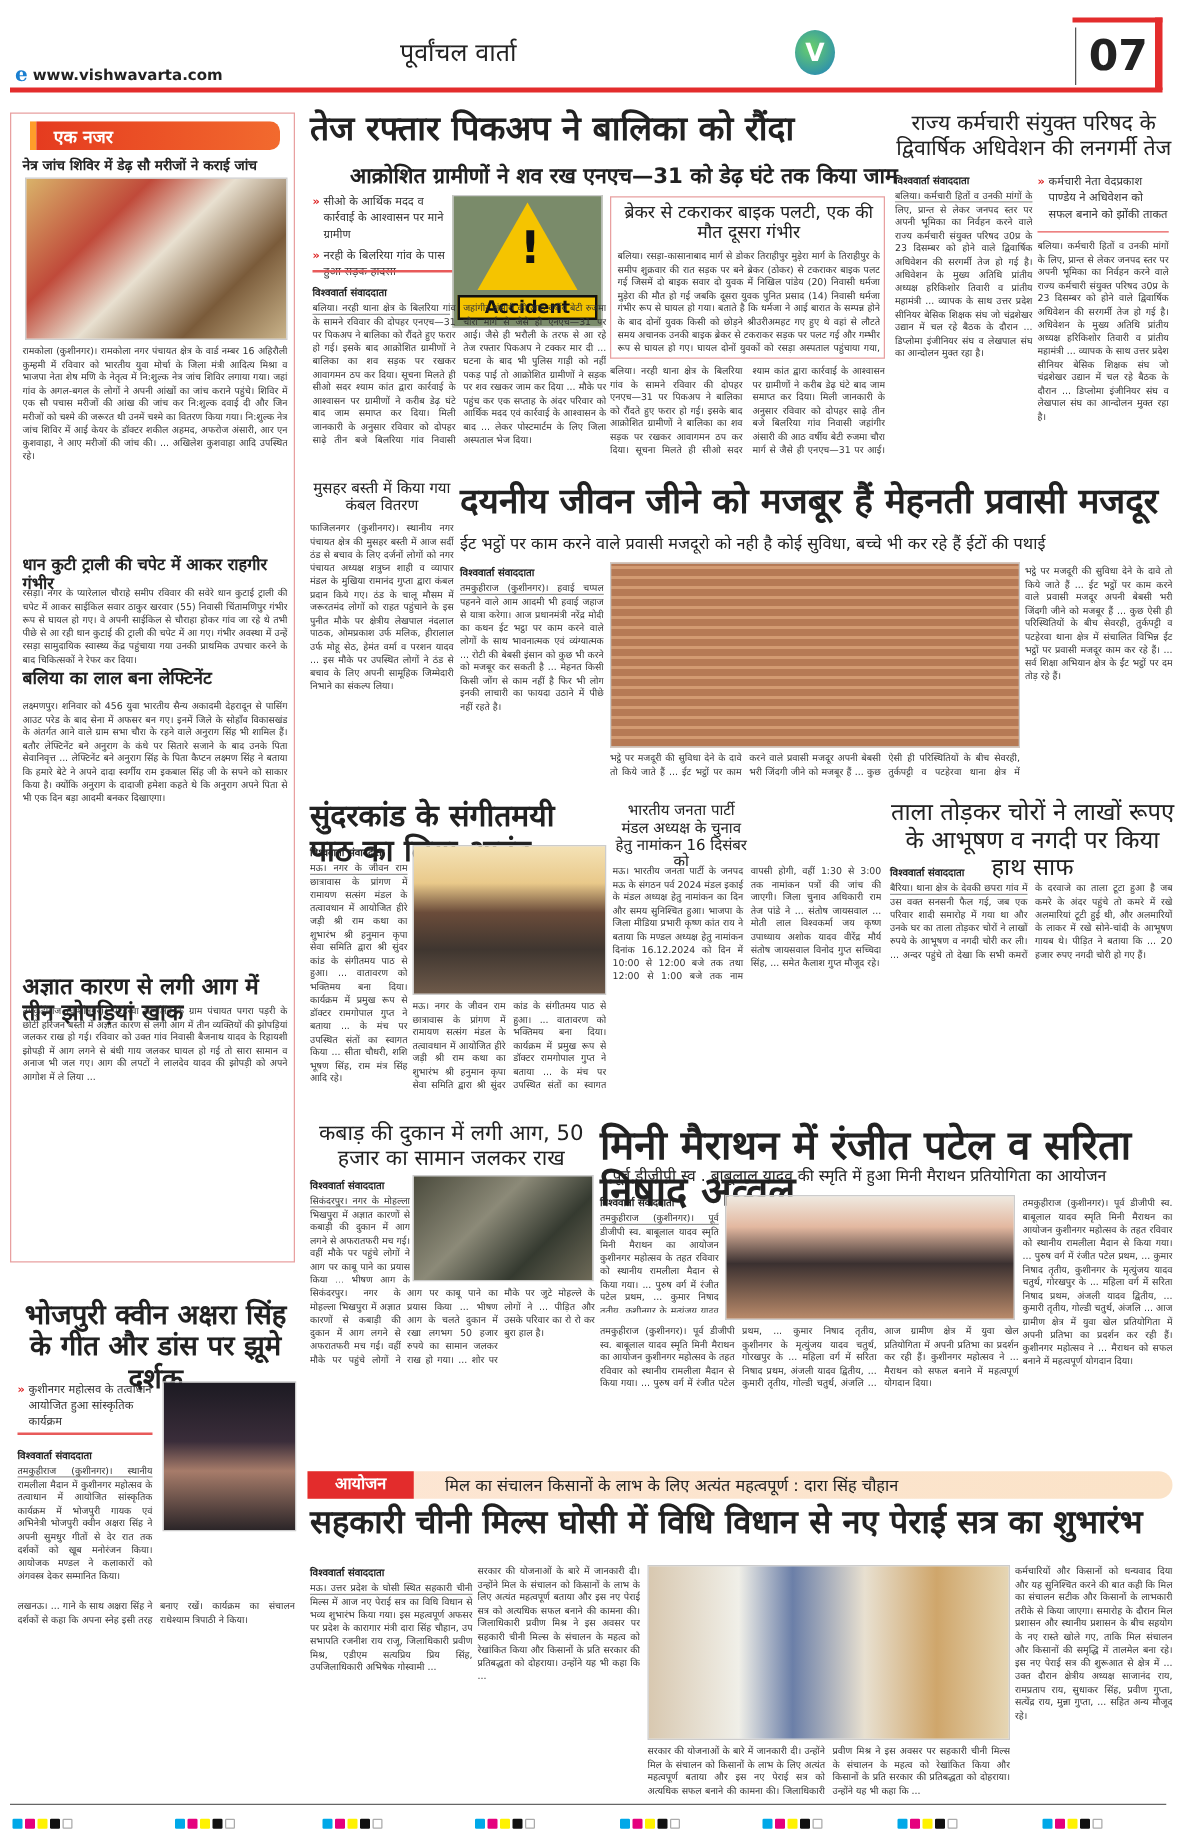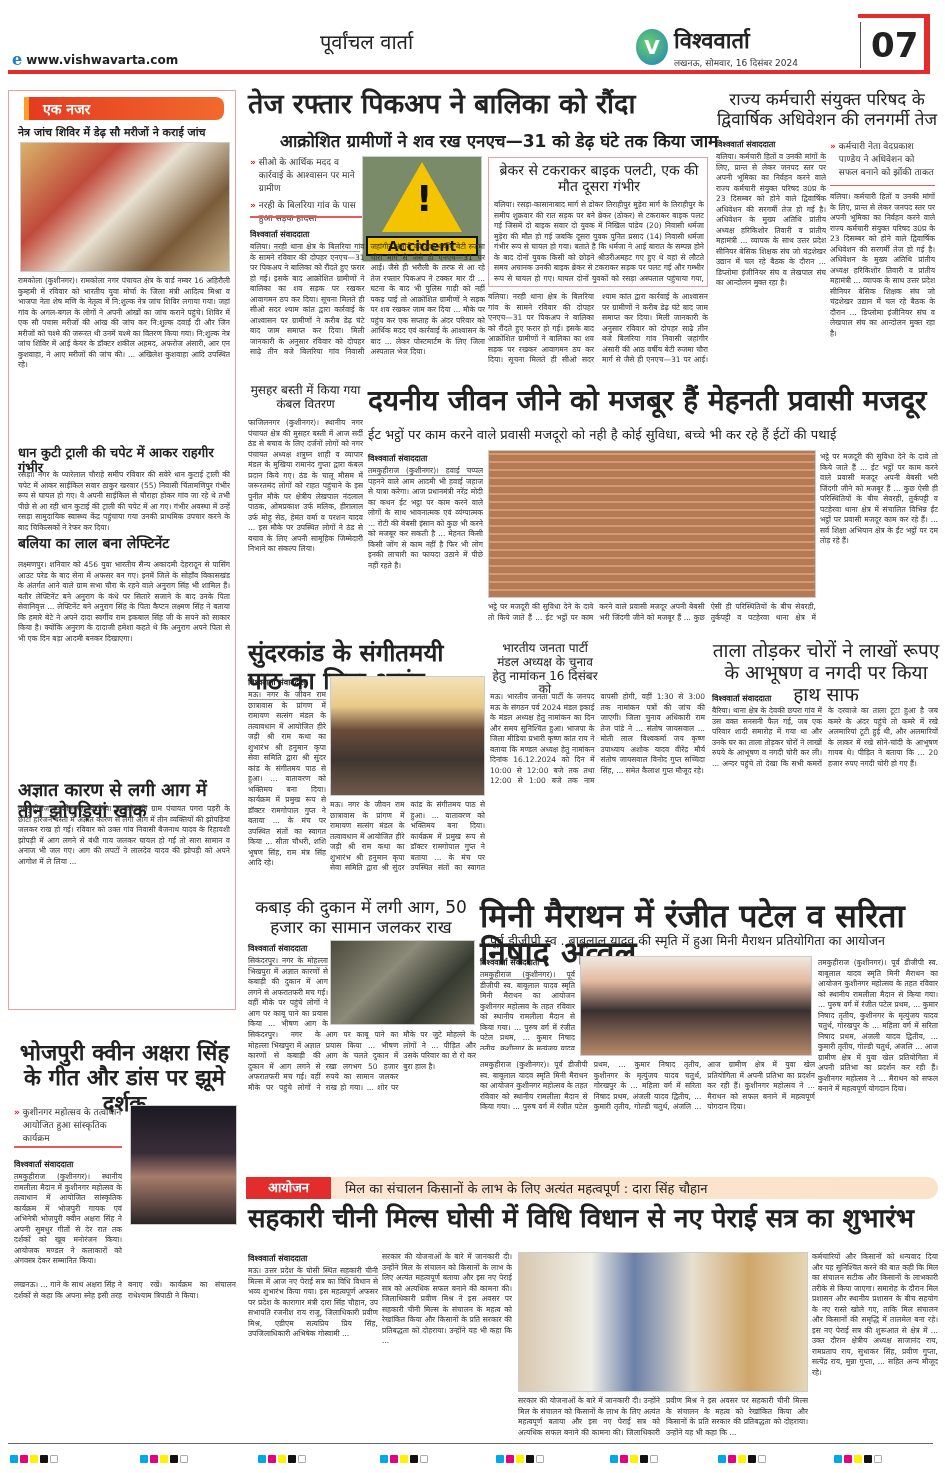--- a/index.html
+++ b/index.html
@@ -30,39 +30,35 @@
 .photo.dump{background:linear-gradient(135deg,#4b4b3d,#8c8a78 40%,#353a30 70%,#6e6a58)}
 .photo.marathon{background:linear-gradient(180deg,#efe9e0 0%,#e3b8a0 25%,#3a3030 55%,#b98a6a 100%)}
 .photo.singer{background:linear-gradient(180deg,#1c1a22 0%,#3a2d3a 40%,#a77c6a 60%,#2b2528 100%)}
 .photo.mill{background:linear-gradient(90deg,#d8c8b0 0%,#f0efe8 25%,#6b7fa8 40%,#e8e0d0 60%,#cfa66b 80%,#e6d6b4 100%)}
 .accident{background:#7a8b6a;display:flex;align-items:center;justify-content:center;flex-direction:column}
 .tri{width:0;height:0;border-left:40px solid transparent;border-right:40px solid transparent;border-bottom:70px solid #f5c400;position:relative}
 .tri span{position:absolute;left:-6px;top:16px;font-size:36px;font-weight:bold;color:#111}
 .acc-label{background:#f5c400;border:2px solid #111;font-size:14px;font-weight:bold;padding:0 20px;margin-top:4px;color:#111}
 .aayojan{left:246px;top:1177px;width:692px;height:22px;background:linear-gradient(90deg,#fde6d4,#fbe3c8);border-radius:0 12px 12px 0;display:flex;align-items:center}
 .aayojan .tagred{background:#e32c2c;color:#fff;font-size:13px;font-weight:bold;padding:0 22px;height:22px;line-height:22px}
-.aayojan .deck{font-size:13px;margin-left:14px;color:#222}
+.aayojan .deck{font-size:13px;margin-left:25px;color:#222}
 .cmyk{top:1455px;display:flex;gap:2px}
 .sw{width:8px;height:8px;border-radius:1px}
 .bottom-rule{left:8px;top:1443px;width:925px;height:1px;background:#666}
 </style>
 </head>
 <body>
 
 <div class="abs hdr-url">
   <span class="ie">e</span>
   <span>www.vishwavarta.com</span>
 </div>
 <div class="abs section-title">पूर्वांचल वार्ता</div>
 <div class="abs logo">
   <div class="logo-globe">V</div>
-  <div>
-    <div class="logo-name">विश्ववार्ता</div>
-    <div class="logo-date">लखनऊ,   सोमवार, 16 दिसंबर 2024</div>
-  </div>
 </div>
 <div class="abs red-top"></div>
 <div class="abs red-frame"></div>
 <div class="abs pageno">07</div>
 <div class="abs red-rule"></div>
 
 <div class="abs box" style="left:8px;top:90px;width:228px;height:920px"></div>
 <div class="abs tag" style="left:24px;top:97px;width:200px">एक नजर</div>
 <div class="abs" style="left:18px;top:124px;width:212px;font-size:11px;font-weight:bold">नेत्र जांच शिविर में डेढ़ सौ मरीजों ने कराई जांच</div>
 <div class="abs photo eye" style="left:20px;top:142px;width:210px;height:130px"></div>

